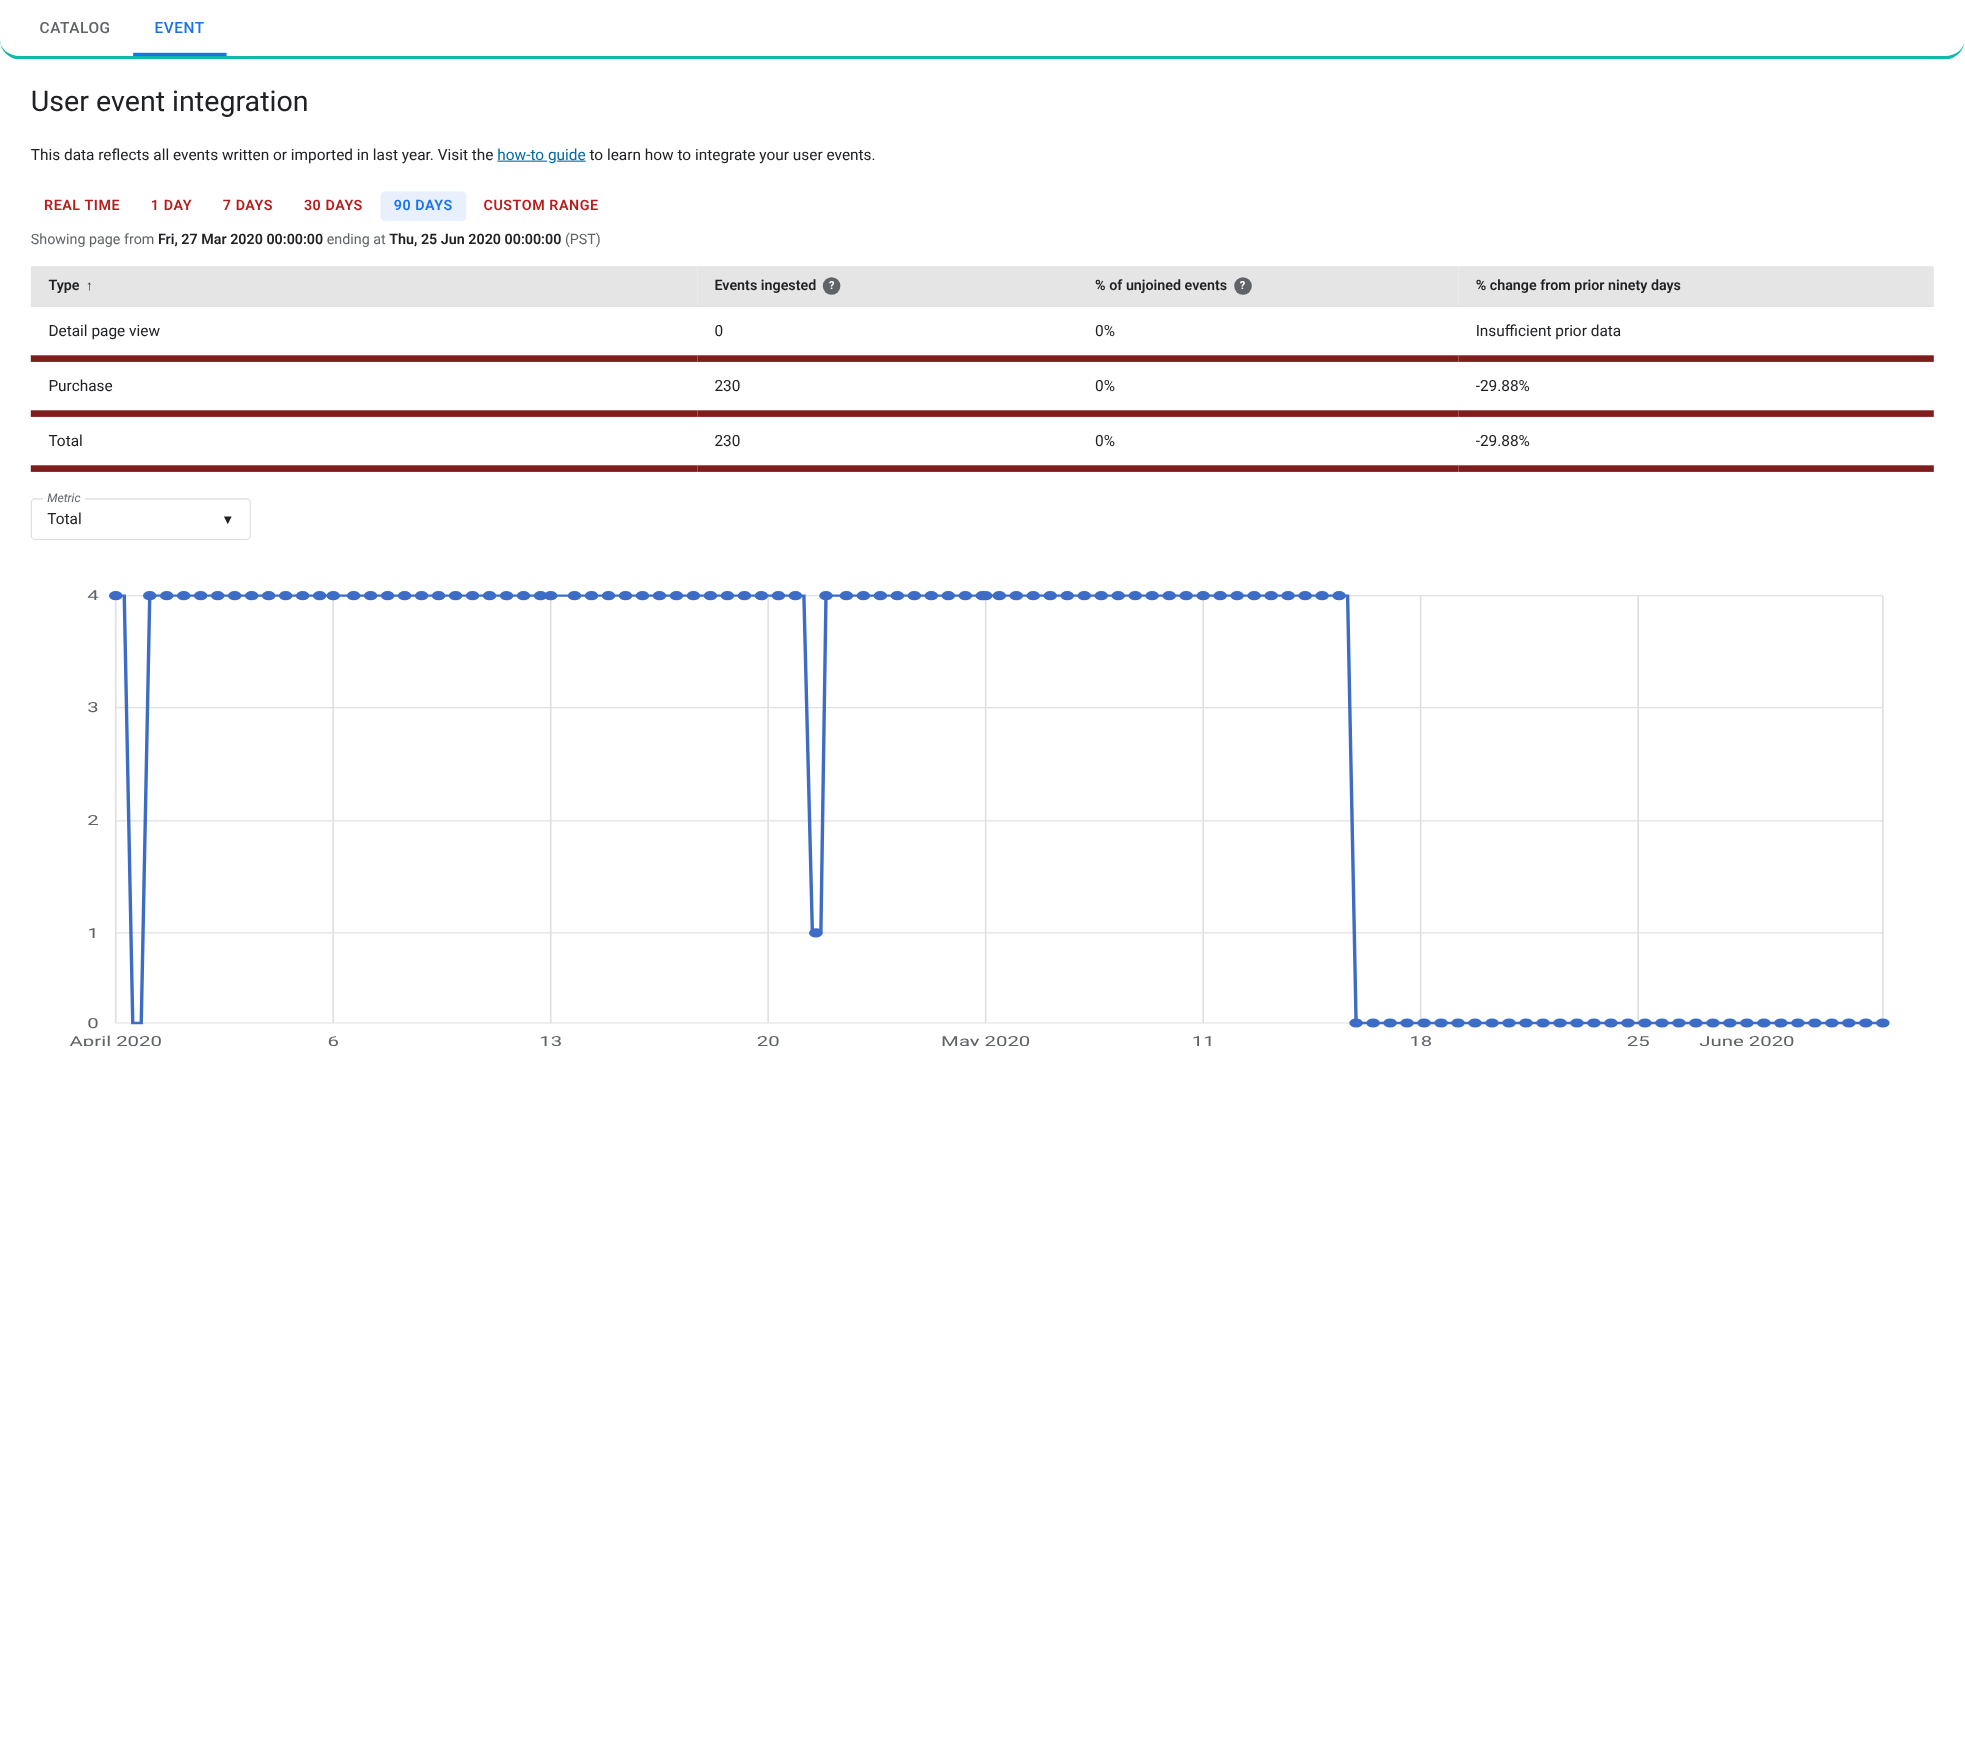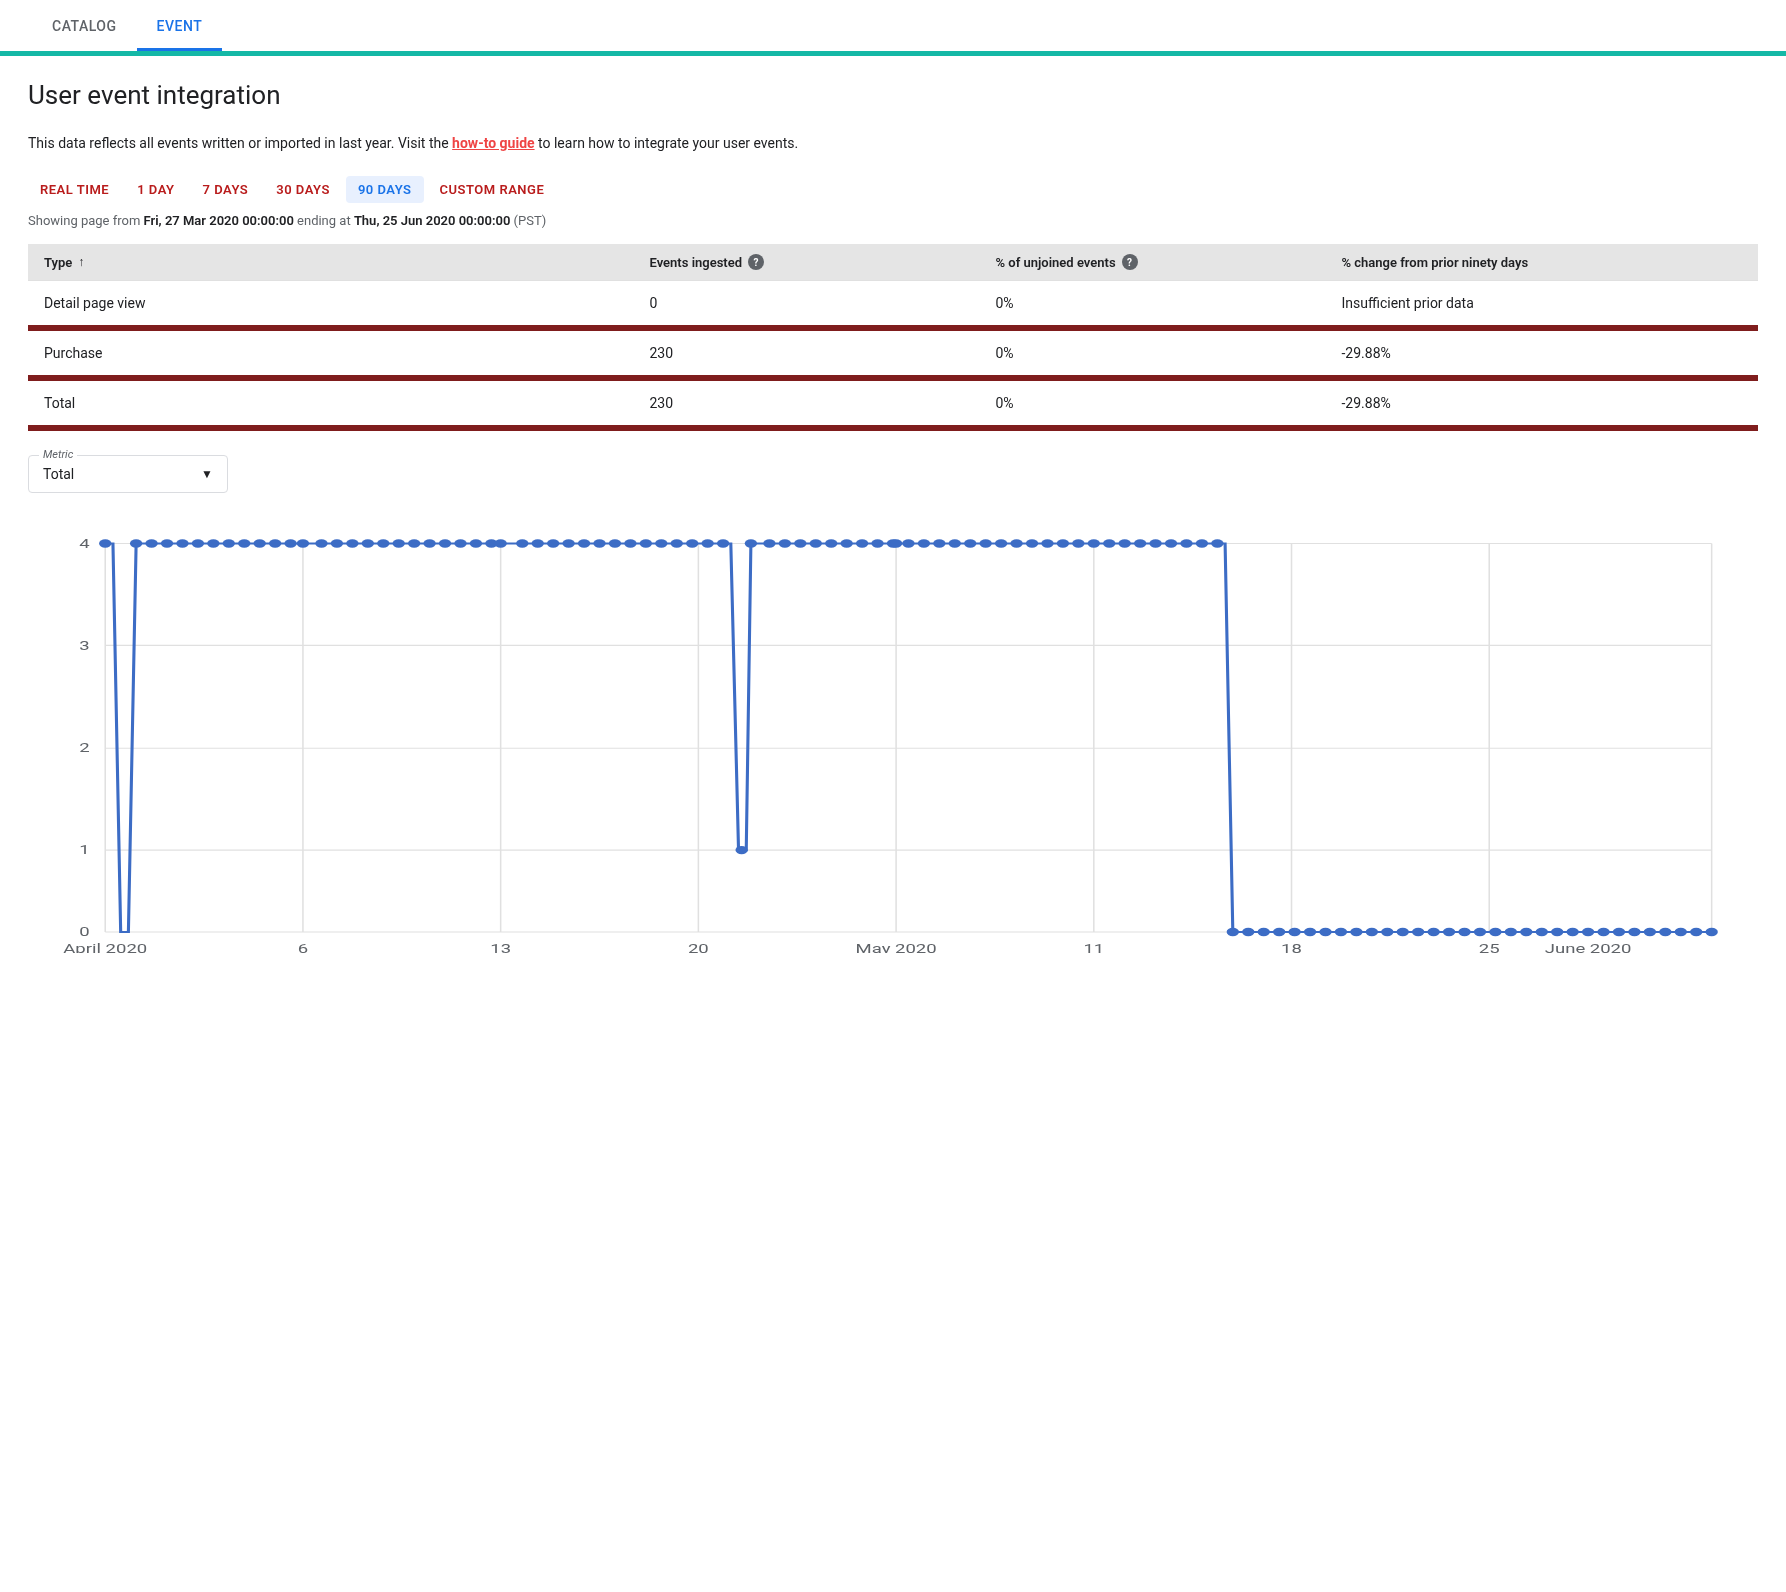--- a/index.html
+++ b/index.html
@@ -1,22 +1,23 @@
 <!DOCTYPE html>
 <html><head>
   <meta charset="utf-8">
   <style>
     * { box-sizing: border-box; margin: 0; padding: 0; }
     body { font-family: 'Roboto', Arial, sans-serif; font-size: 14px; color: #202124; background: #fff; }
 
     
     .top-nav {
       display: flex;
-      border-bottom: 5px solid #14b8a6;
-      padding: 0 32px;
+      border-bottom: 3px solid #14b8a6;
+      padding: 0 16px;
+      border-radius: 18px;
     }
     .top-nav-item {
       padding: 18px 20px 14px;
       font-size: 14px;
       font-weight: 500;
       color: #5f6368;
       cursor: pointer;
       border-bottom: 3px solid transparent;
       letter-spacing: 0.5px;
     }
@@ -40,23 +41,22 @@
       color: #202124;
     }
 
     .description {
       font-size: 14px;
       color: #202124;
       margin-bottom: 22px;
       line-height: 1.6;
     }
     .description a {
-      color: #ef4444;
+      color: #0369a1;
       text-decoration: underline;
-      font-weight: bold;
     }
 
     
     .time-tabs {
       display: flex;
       gap: 4px;
       margin-bottom: 10px;
       align-items: center;
     }
     .time-tab {

